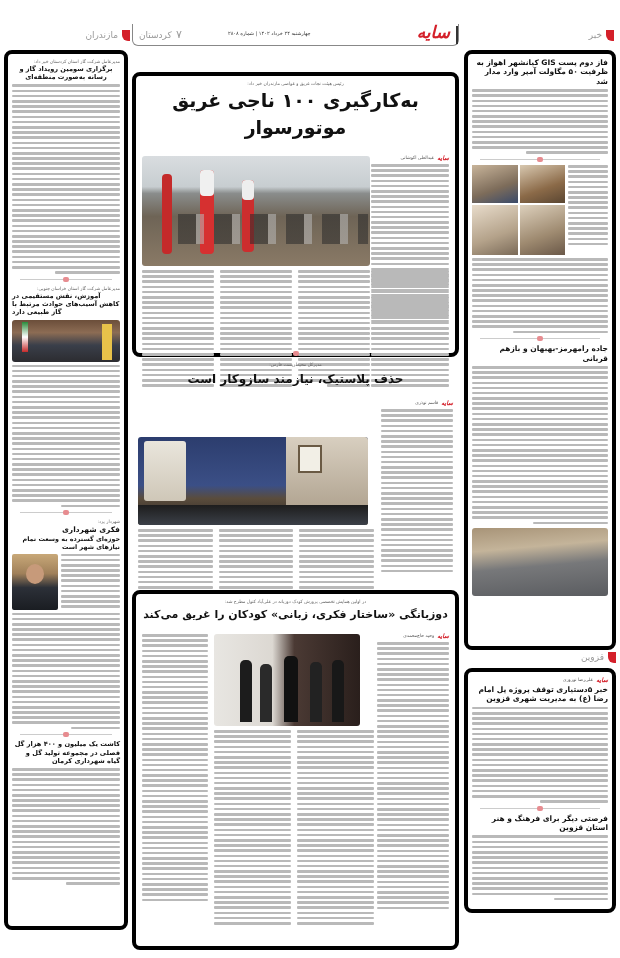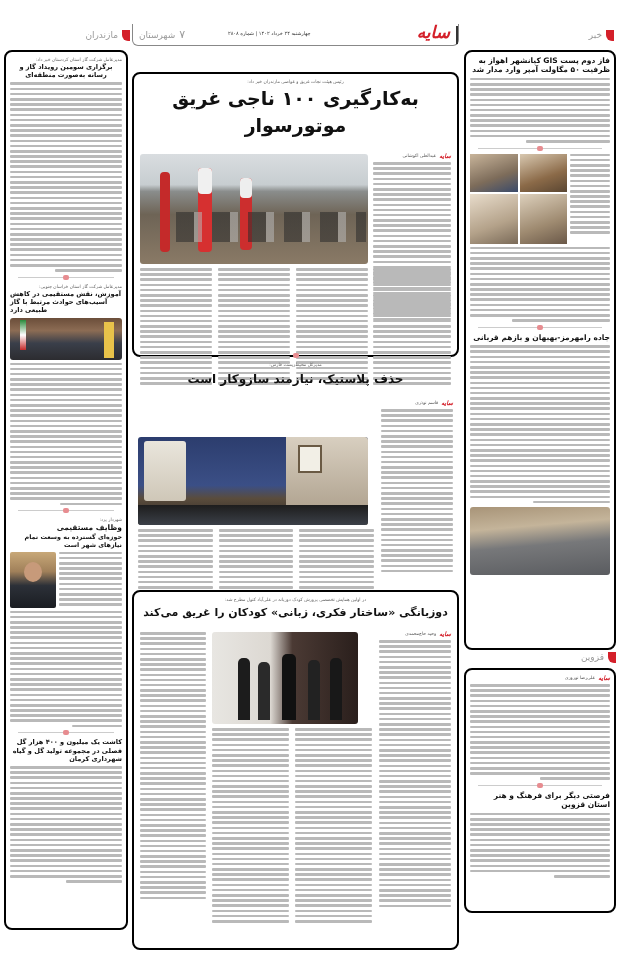--- a/index.html
+++ b/index.html
@@ -20,21 +20,21 @@
   .dateline { position: absolute; left: 95px; top: 6px; font-size: 5px; color: #333; }
   .pagenum { position: absolute; left: 6px; top: 4px; font-size: 9px; color: #999; display:flex; gap:4px; align-items:center; }
   .pagenum .num { font-size: 11px; }
 
   
   .col { position: absolute; top: 50px; }
   .col-right { right: 4px; width: 152px; }
   .col-mid { left: 132px; width: 327px; }
   .col-left { left: 4px; width: 124px; }
 
-  .box { border: 2px solid #000000; border-radius: 8px; background: #fff; position: absolute; }
+  .box { border: 4px solid #000000; border-radius: 8px; background: #fff; position: absolute; }
 
   .kicker { font-size: 4.5px; color: #666; text-align: center; line-height: 7px; }
   .kicker.r { text-align: right; }
   .head { font-weight: bold; color: #111; line-height: 1.25; }
   .h-s { font-size: 7.5px; }
   .h-l { font-size: 19px; text-align: center; line-height: 27px; }
   .h-c { font-size: 12px; text-align: center; }
   .lines { display: flex; flex-direction: column; gap: 2.6px; }
   .lines i { display: block; height: 2.6px; background: #b9b9b9; border-radius: 1px; }
 
@@ -57,21 +57,21 @@
       <span class="redflag"></span>
       <span class="sec-label">خبر</span>
     </div>
 
     <div class="center">
       <div class="logo-bar"></div>
       <div class="logo">سایه</div>
       <div class="dateline">چهارشنبه ۲۴ خرداد ۱۴۰۲ | شماره ۲۸۰۸</div>
       <div class="pagenum">
         <span class="num">۷</span>
-        <span>شهرستان</span>
+        <span>کردستان</span>
       </div>
     </div>
 
     <div class="sec-left" style="justify-content:flex-start; direction:rtl; left:30px; width:100px;text-align:right;">
       <span class="redflag"></span>
       <span class="sec-label">مازندران</span>
     </div>
   </div>
 
   <div class="col col-right" style="height:600px;">
@@ -190,20 +190,21 @@
     <div style="position:absolute; right:0; top:0; display:flex; gap:4px; align-items:center; width:150px; height:14px;">
       <span class="redflag"></span>
       <span class="sec-label">قزوین</span>
     </div>
     <div class="box" style="right:0; top:18px; width:152px; height:245px; padding:4px;">
       <article>
         <div class="byline">
           <span class="brand">سایه</span>
           <span>علی‌رضا نوروزی</span>
         </div>
+        <div class="head h-s" style="text-align:right; margin-top:2px;">خبر ۵دستیاری توقف پروژه پل امام رضا (ع) به مدیریت شهری قزوین</div>
         <div class="lines" style="margin-top:3px;">
           <i></i>
             <i></i>
             <i></i>
             <i></i>
             <i></i>
             <i></i>
             <i></i>
             <i></i>
             <i></i>
@@ -803,21 +804,21 @@
             <i></i>
             <i></i>
             <i style="width:55%"></i>
         </div>
       </article>
 
       <div class="sep"></div>
 
       <article>
         <div class="kicker r">شهردار یزد:</div>
-        <div class="head" style="font-size:7.5px; text-align:right;">وظایف مستقیمی</div>
+        <div class="head" style="font-size:7.5px; text-align:right;">فکری شهرداری</div>
         <div class="head" style="font-size:6.4px; text-align:right;">حوزه‌ای گسترده به وسعت تمام نیازهای شهر است</div>
         <div style="display:flex; gap:3px; margin-top:3px;">
           <div class="lines" style="flex:1;">
               <i></i>
               <i></i>
               <i></i>
               <i></i>
               <i></i>
               <i></i>
               <i></i>

